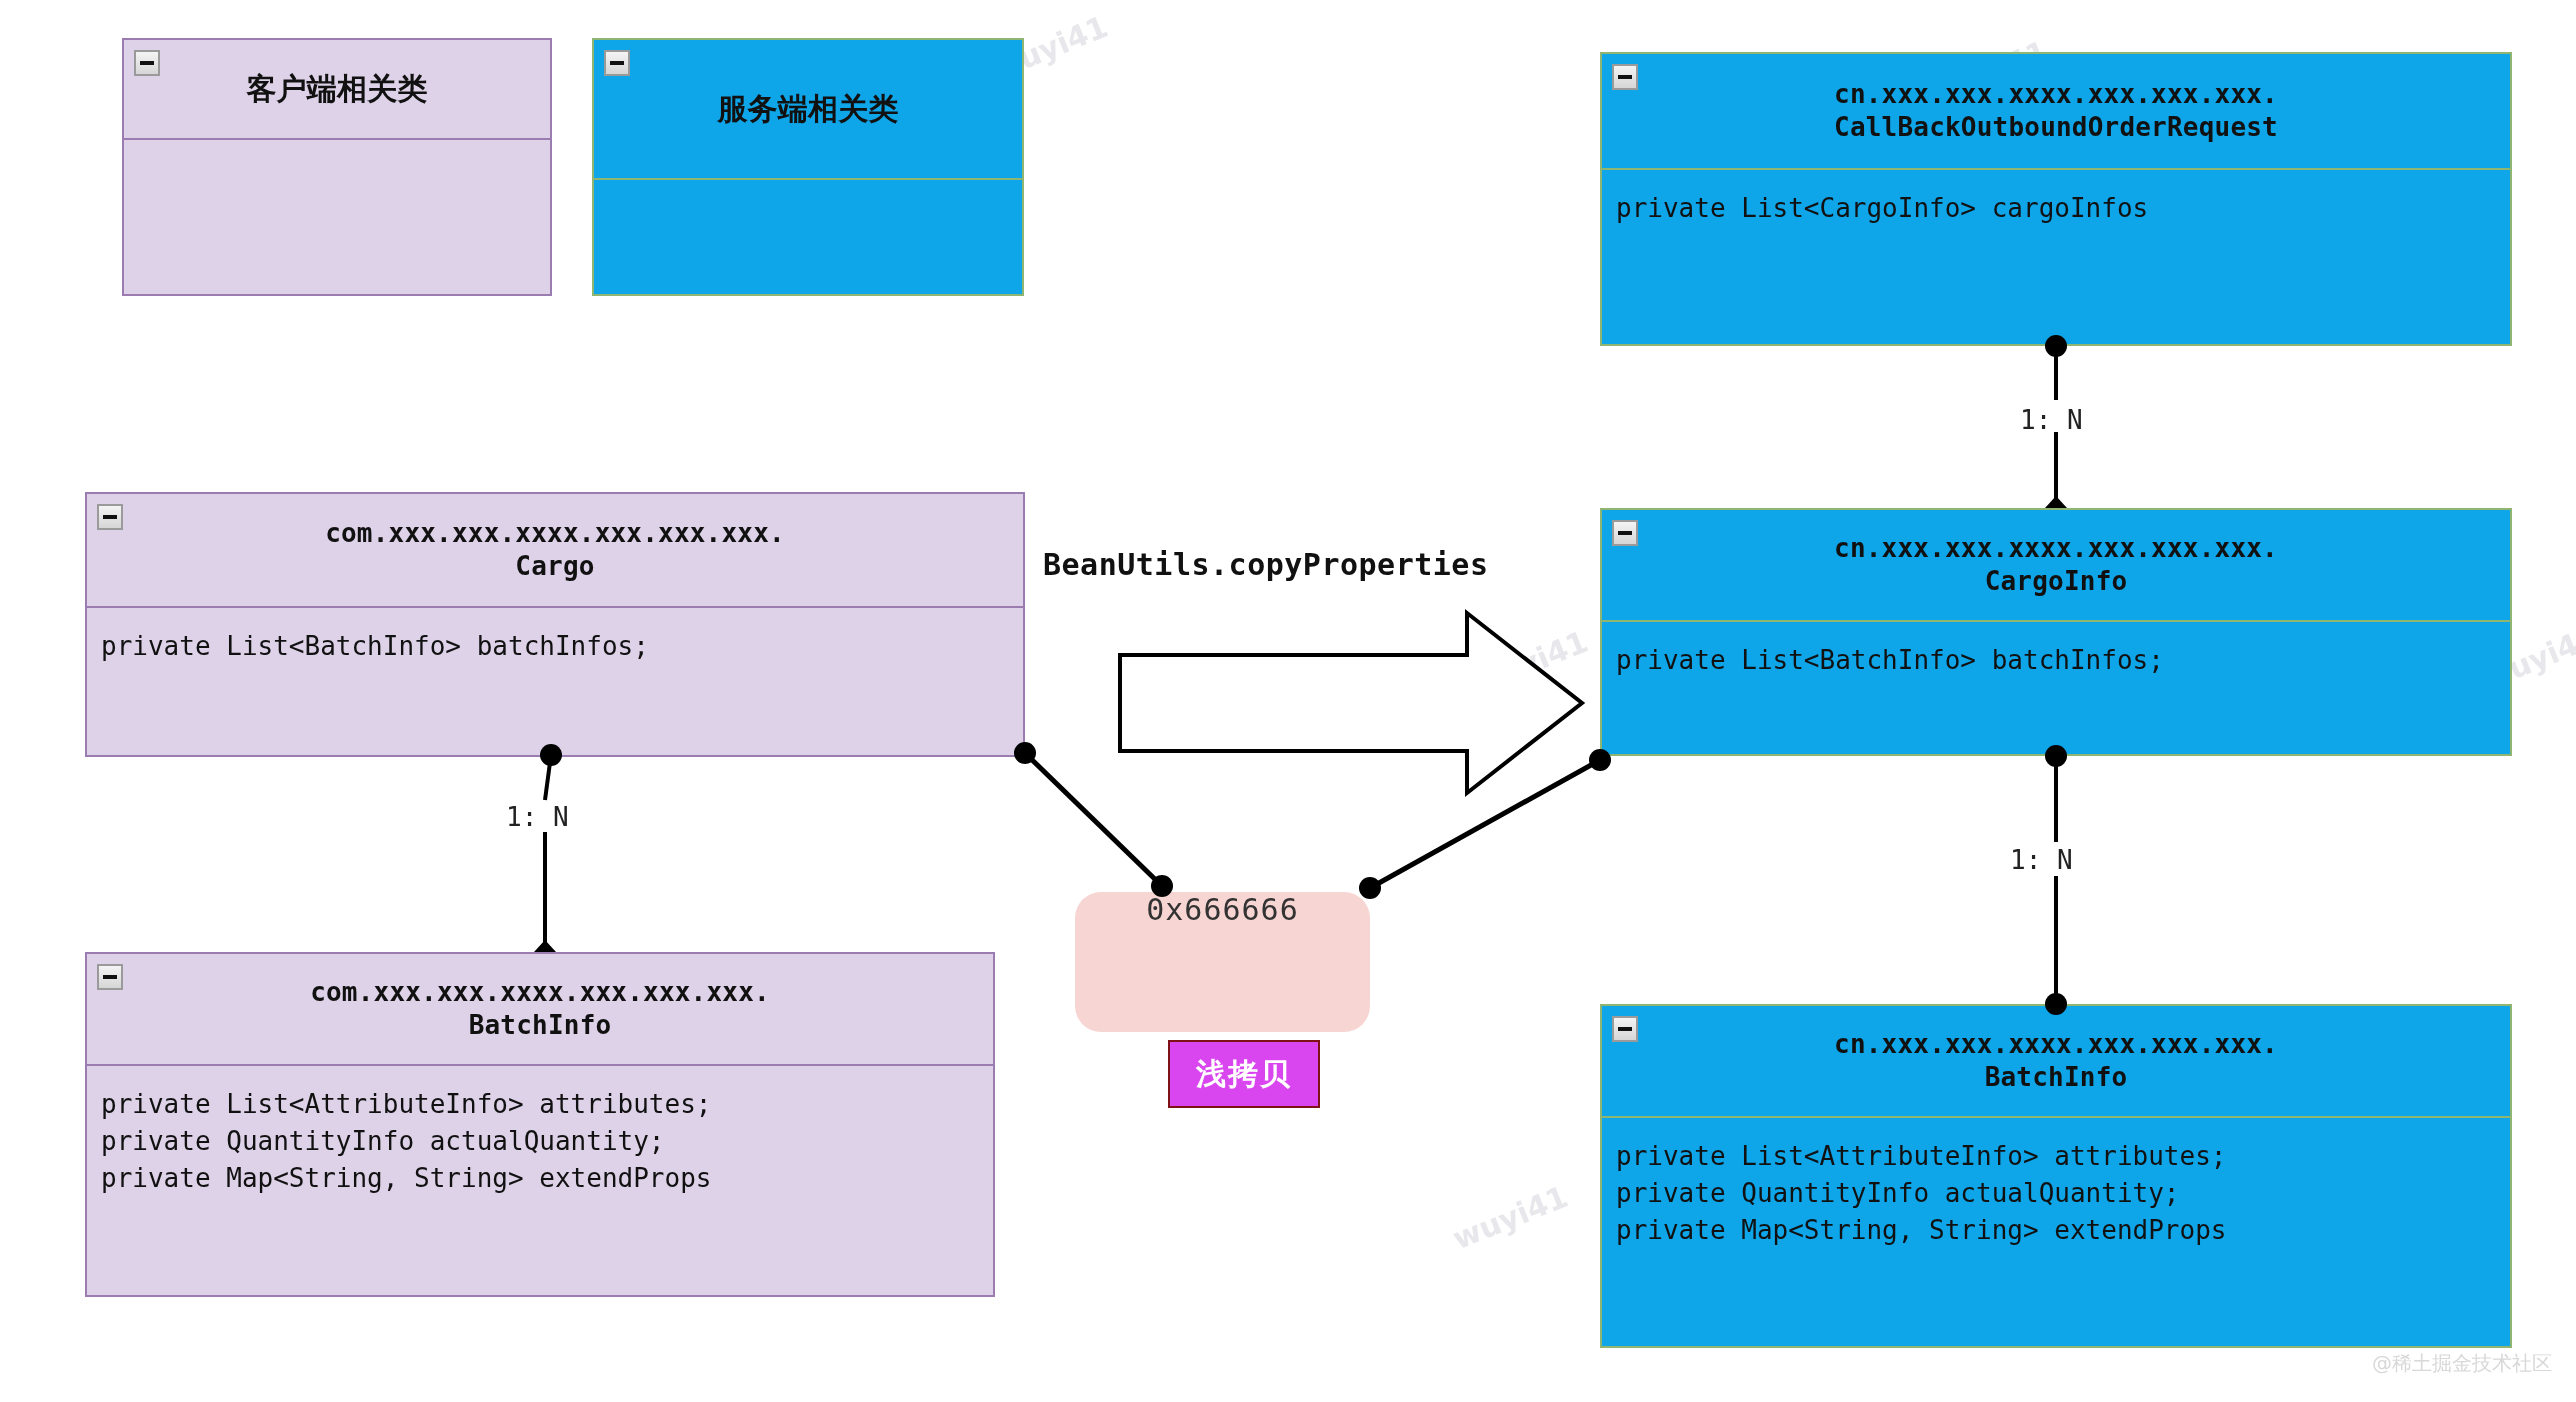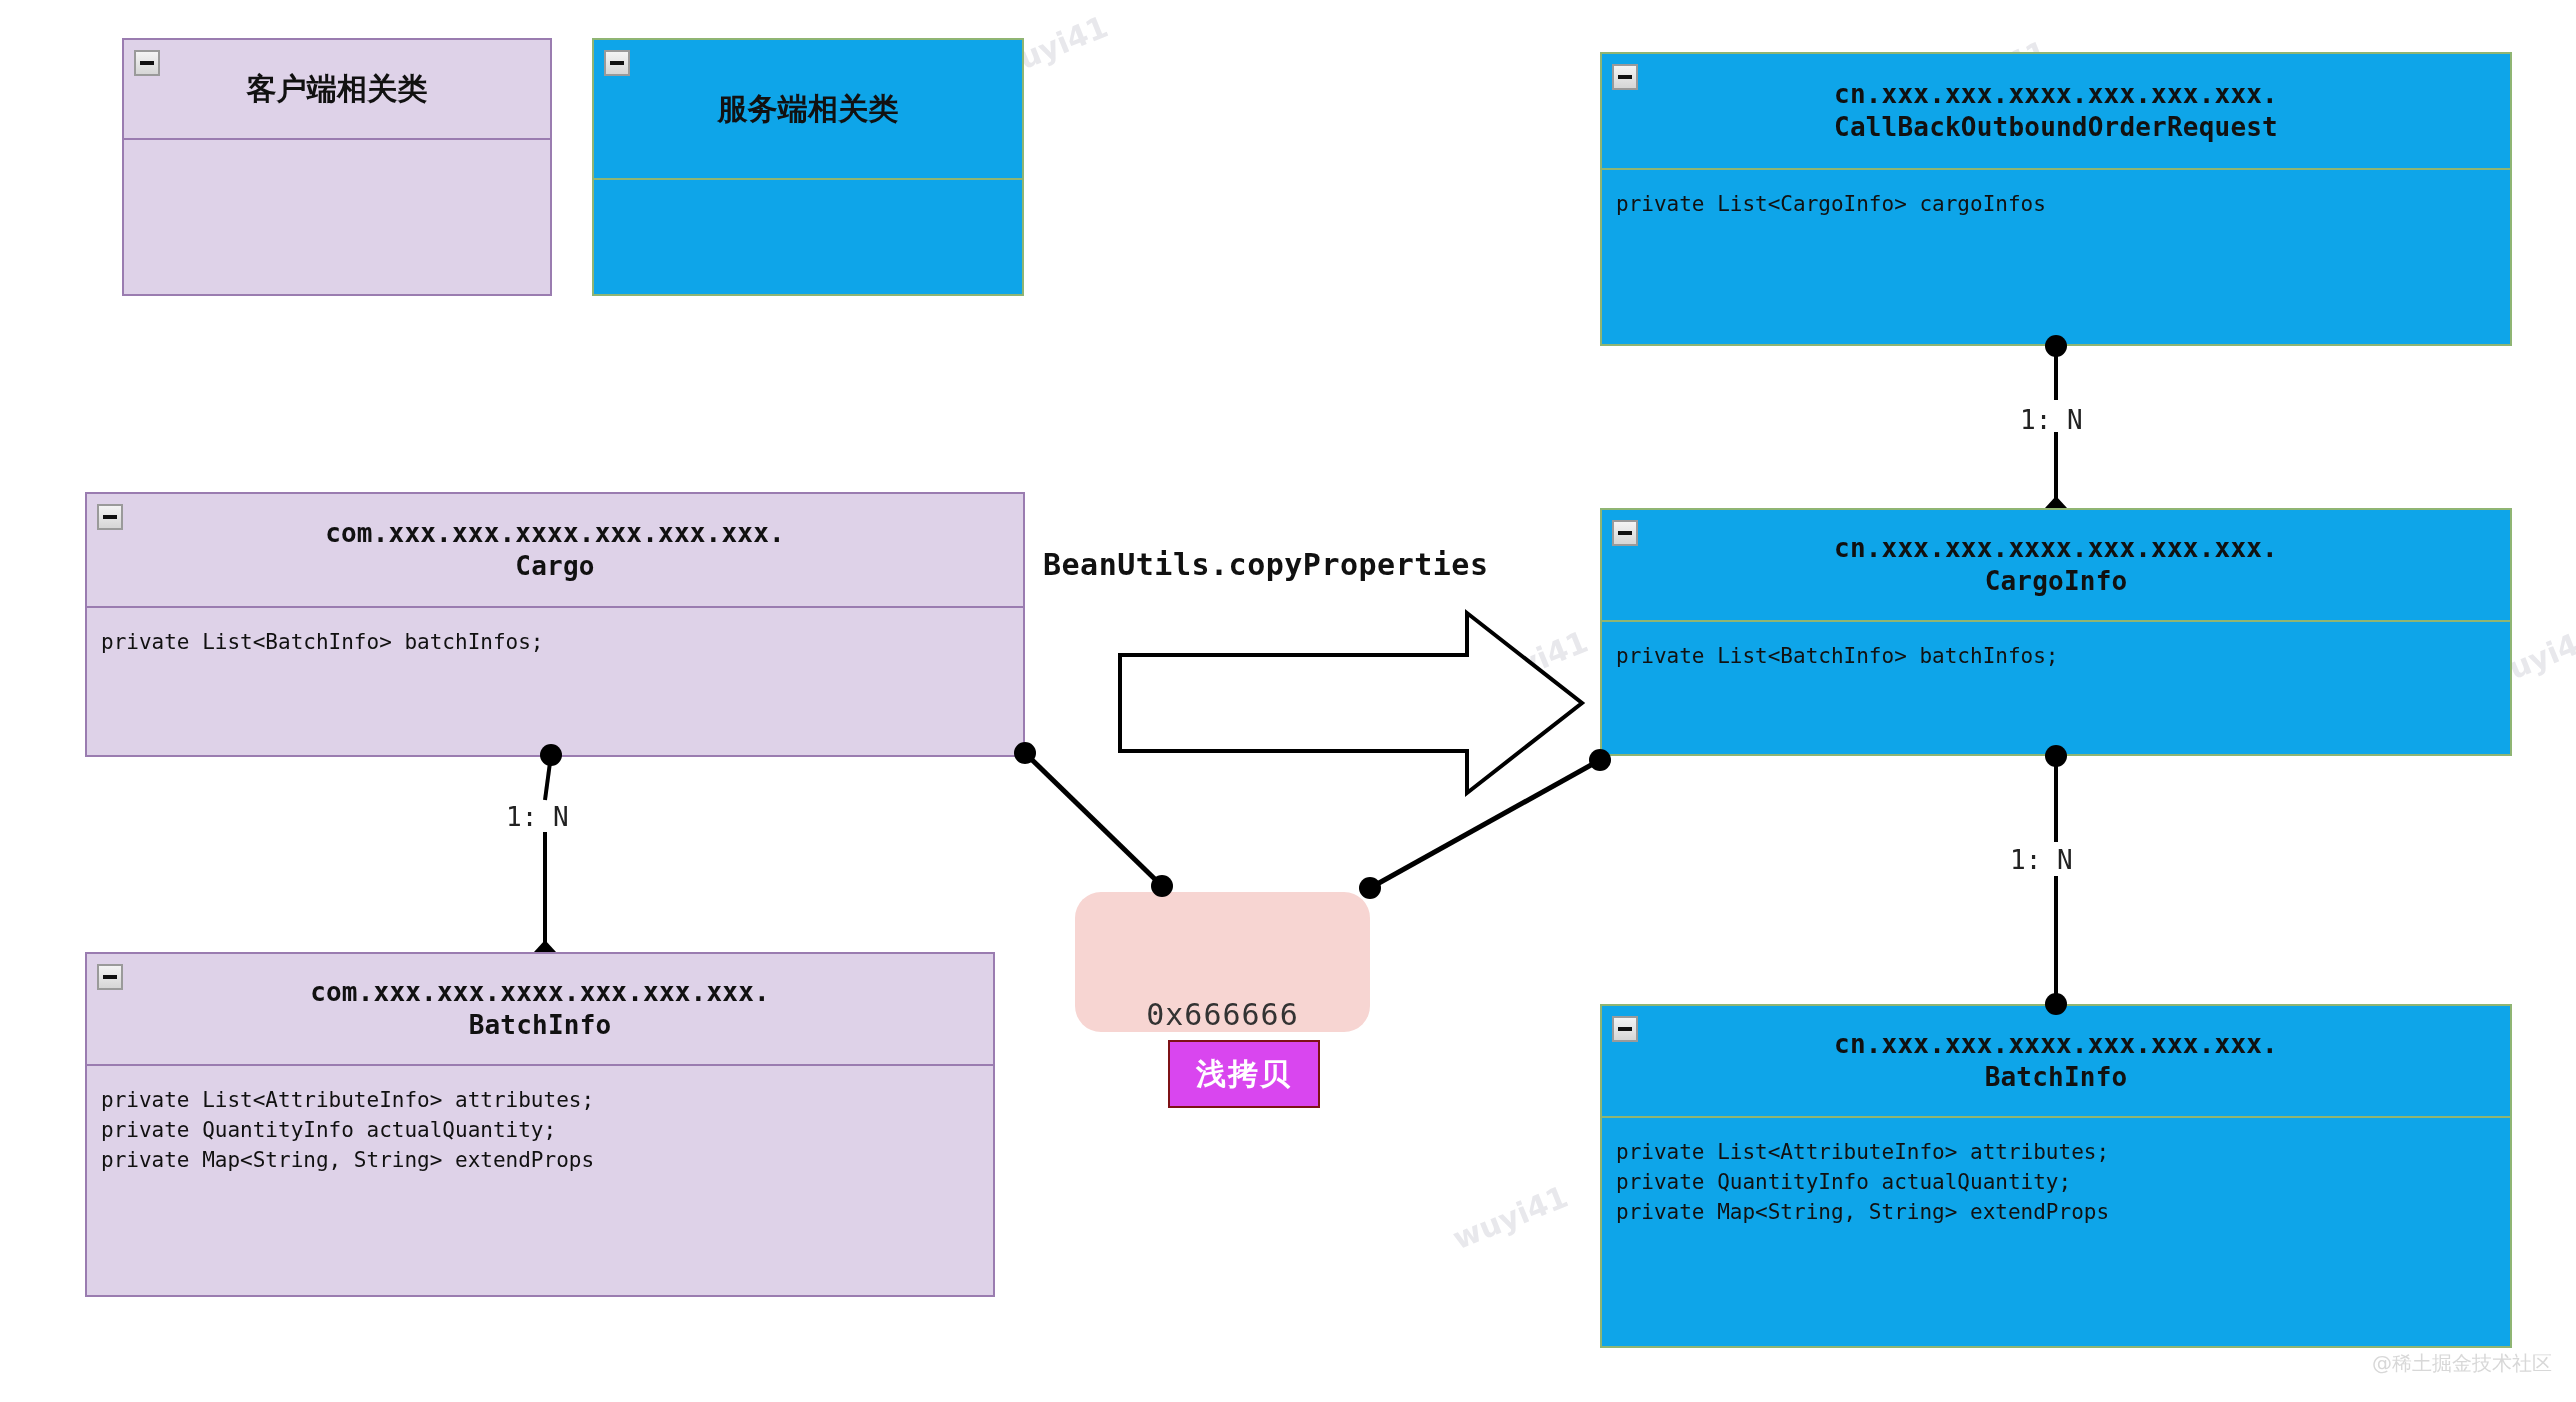--- a/index.html
+++ b/index.html
@@ -18,36 +18,36 @@
             text-align:center;}
   .uml.purple .hdr{border-bottom:2px solid #9a7cb0;}
   .uml.green  .hdr{border-bottom:2px solid #8fb573;}
 
   .uml .hdr .title{font-weight:bold;font-size:26px;line-height:1.28;
                    color:#111;letter-spacing:.2px;white-space:pre-line;}
   .uml .hdr .title.cjk{font-family:"DejaVu Sans","Liberation Sans",sans-serif;
                        font-size:30px;font-weight:bold;}
 
   .uml .body{box-sizing:border-box;padding:20px 14px 0 14px;}
-  .uml .body .attr{font-size:21px;line-height:1.42;color:#111;
+  .uml .body .attr{font-size:26px;line-height:1.42;color:#111;
                    white-space:pre;letter-spacing:0px;}
 
   
   .minus-icon{position:absolute;left:10px;top:10px;width:26px;height:26px;
               box-sizing:border-box;border:2px solid #9a9a9a;
               background:linear-gradient(#f4f4f4,#d6d6d6);
               display:flex;align-items:center;justify-content:center;}
   .minus-icon i{display:block;width:14px;height:4px;background:#111;}
 
   
   .copy-label{position:absolute;font-size:30px;font-weight:bold;color:#111;
               white-space:nowrap;letter-spacing:.5px;}
 
   .mem-box{position:absolute;box-sizing:border-box;background:#f7d5d2;
-           border-radius:26px;display:flex;align-items:flex-end;
+           border-radius:26px;display:flex;align-items:flex-start;
            justify-content:center;}
   .mem-box .addr{font-size:30px;color:#333;letter-spacing:1px;}
 
   .shallow-badge{position:absolute;box-sizing:border-box;
                  background:#d946ef;border:2px solid #7d1116;
                  display:flex;align-items:center;justify-content:center;
                  color:#fff;font-weight:bold;font-size:30px;
                  font-family:"DejaVu Sans","Liberation Sans",sans-serif;
                  letter-spacing:2px;}
 

